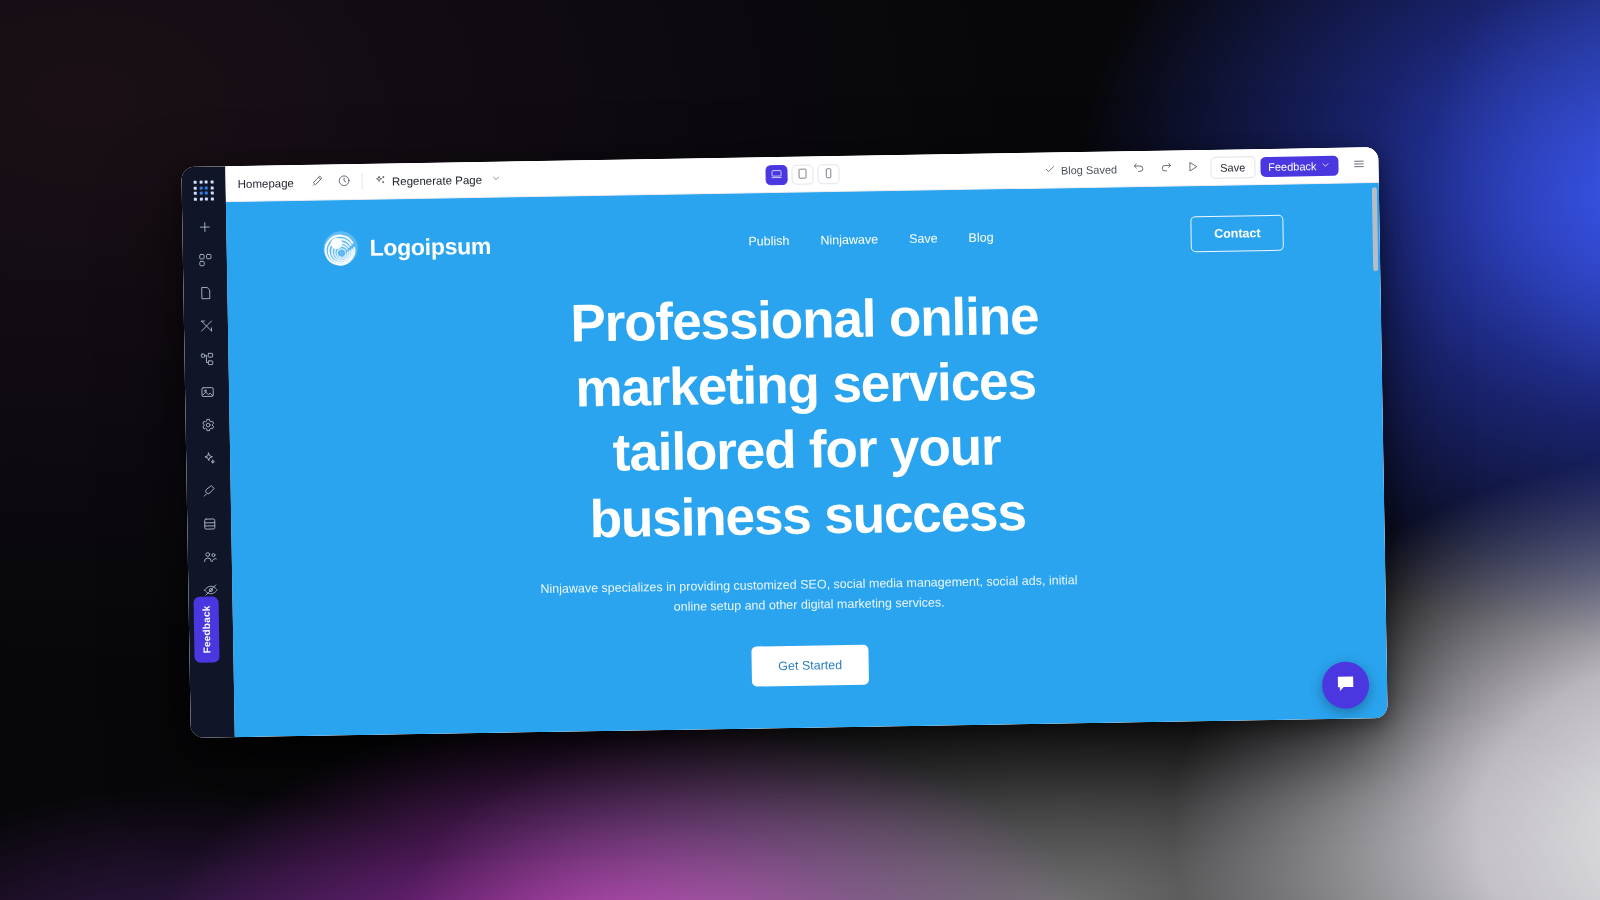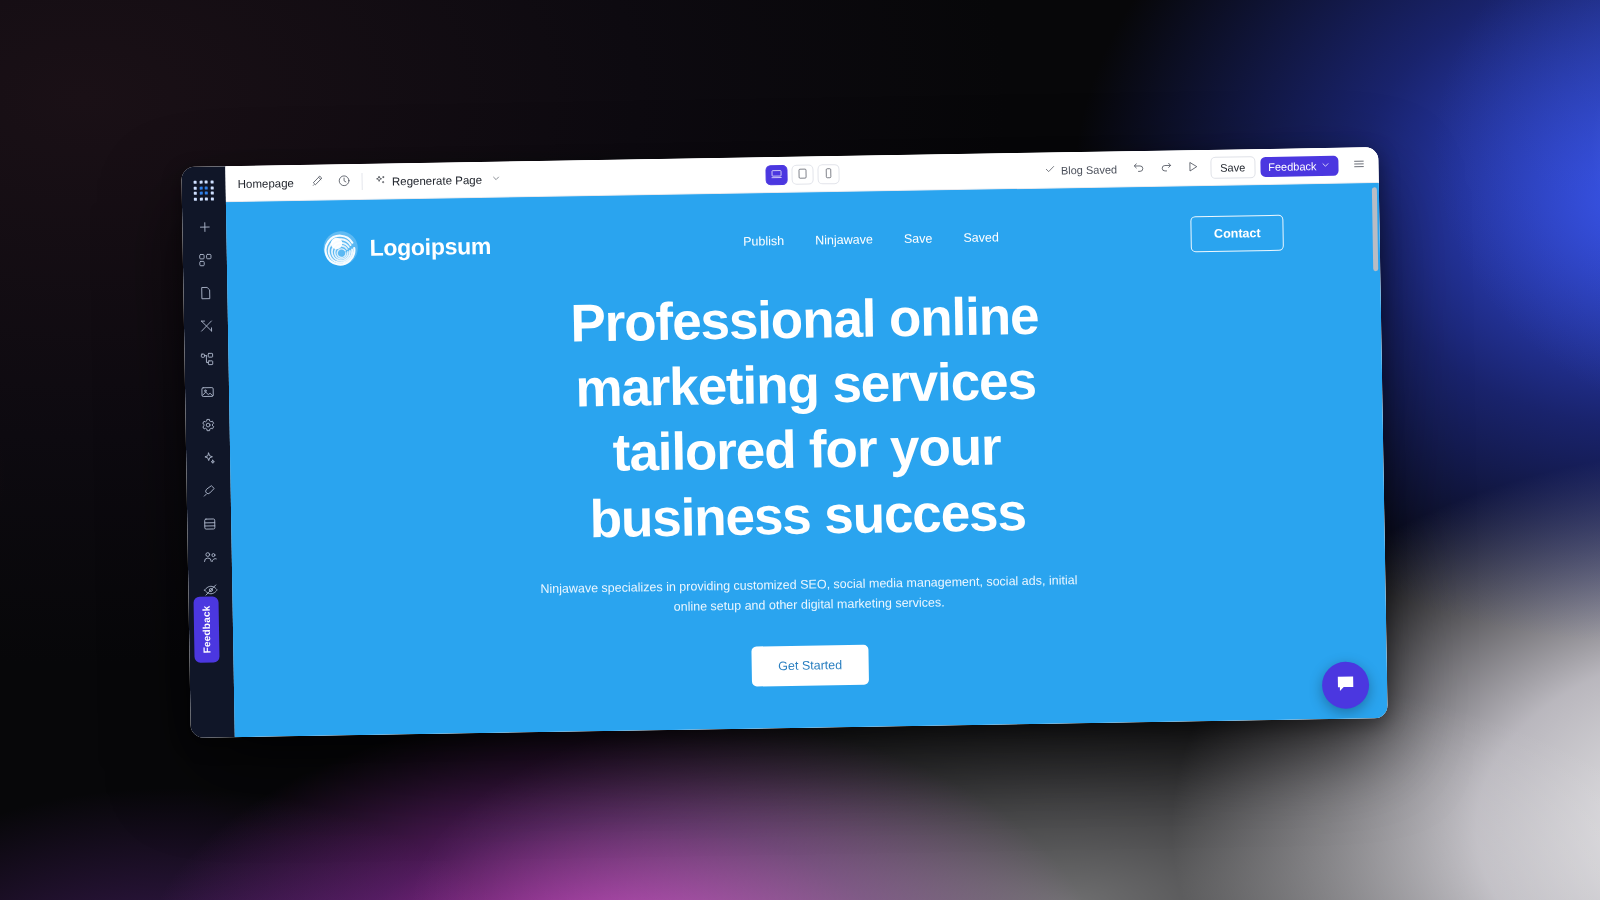--- a/index.html
+++ b/index.html
@@ -450,21 +450,21 @@
                 <circle cx="15.5" cy="14.5" r="6.4" fill="#ffffff" opacity="0.95"></circle>
               </svg>
             </span>
             <span class="brand-name">Logoipsum</span>
           </div>
 
           <nav class="site-nav">
             <a href="#">Publish</a>
             <a href="#">Ninjawave</a>
             <a href="#">Save</a>
-            <a href="#">Saved</a>
+            <a href="#">Blog</a>
           </nav>
 
           <button class="btn-contact">Contact</button>
         </div>
 
         <div class="hero">
           <h1>Professional online marketing services tailored for your business success</h1>
           <p>Ninjawave specializes in providing customized SEO, social media management, social ads, initial online setup and other digital marketing services.</p>
           <button class="btn-started">Get Started</button>
         </div>

